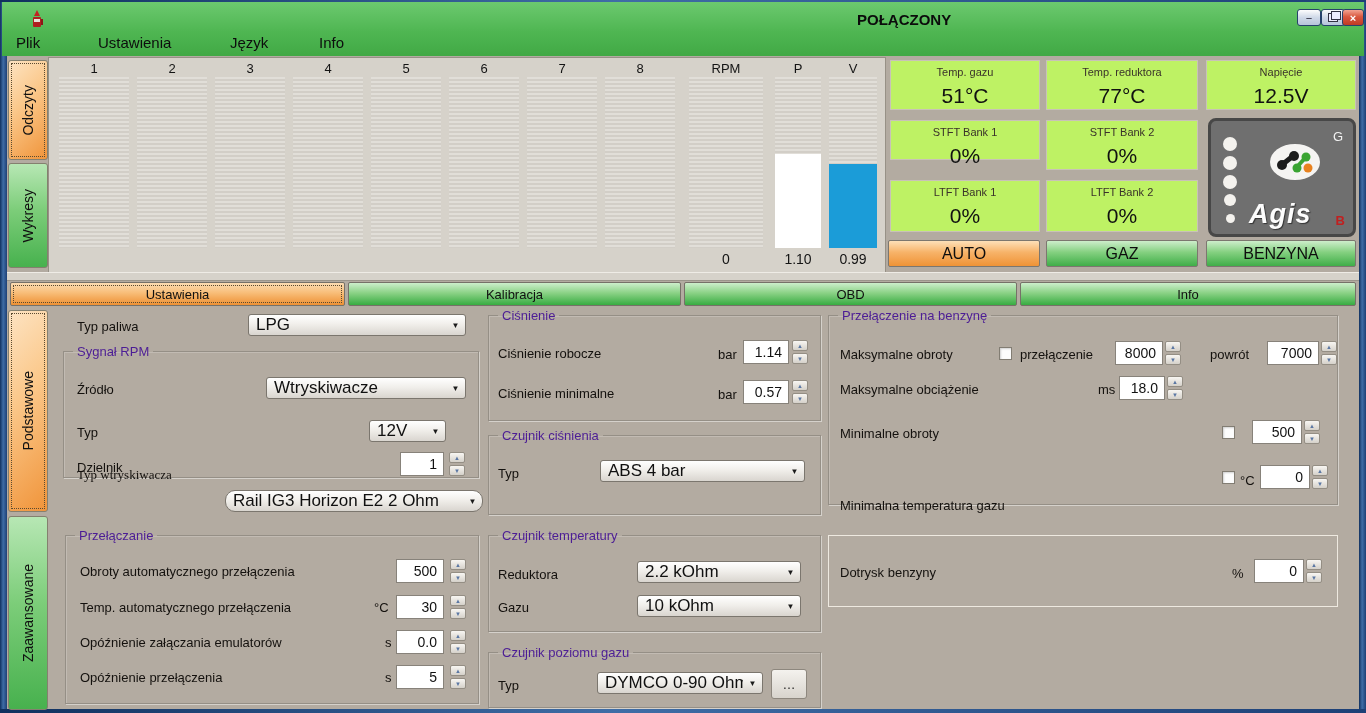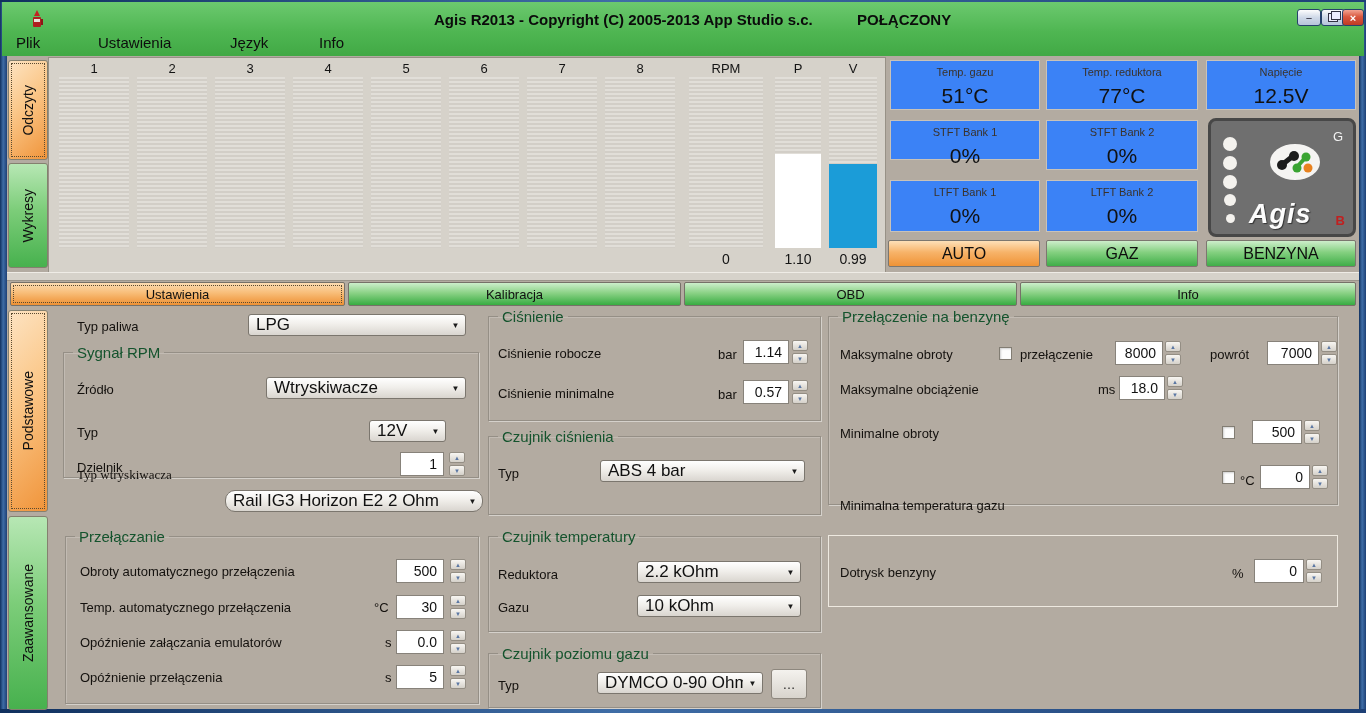--- a/index.html
+++ b/index.html
@@ -35,21 +35,21 @@
   
   .chartpanel{position:absolute;left:48px;top:57px;width:838px;height:216px;background:#d6d2ca;
               border:1px solid #979186;box-sizing:border-box;z-index:1;}
   .ccol-head{position:absolute;top:3px;height:15px;font-size:13px;color:#141414;text-align:center;}
   .ccol-body{position:absolute;top:19px;height:171px;
              background:repeating-linear-gradient(180deg,#e1ded8 0px,#e1ded8 2px,#d2cec7 2px,#d2cec7 4px);}
   .cbar{position:absolute;left:0;bottom:0;width:100%;}
   .ccol-val{position:absolute;top:193px;height:18px;font-size:14px;color:#141414;text-align:center;}
 
   
-  .tcell{position:absolute;background:#3b82f6;border:1px solid #c9c2b8;box-sizing:border-box;text-align:center;}
+  .tcell{position:absolute;background:#bef264;border:1px solid #c9c2b8;box-sizing:border-box;text-align:center;}
   .tcell .tl{font-size:11px;color:#3a322a;margin-top:5px;}
   .tcell .tv{font-size:21px;color:#111;margin-top:6px;}
   .fbtn{position:absolute;height:27px;border:1px solid #7c776f;border-radius:2px;display:flex;align-items:center;
         justify-content:center;font-size:16px;color:#0d0d0d;box-sizing:border-box;cursor:default;}
   .fbtn.orange{background:linear-gradient(180deg,#fde0b8 0%,#f7b369 45%,#ef9336 100%);}
   .fbtn.green{background:linear-gradient(180deg,#cdeecb 0%,#84d080 45%,#3fae48 100%);}
 
   
   .logo{position:absolute;left:1208px;top:118px;width:148px;height:119px;background:#6f6f6f;
         border:3px solid #474747;border-radius:8px;box-sizing:border-box;z-index:2;}
@@ -65,21 +65,21 @@
            border-top:1px solid #efece6;border-bottom:1px solid #9a948a;box-sizing:border-box;z-index:1;}
   .htab{position:absolute;top:282px;height:24px;border:1px solid #767168;border-radius:2px;display:flex;
         align-items:center;justify-content:center;font-size:13px;color:#101010;box-sizing:border-box;z-index:2;}
   .htab.orange{background:linear-gradient(180deg,#fcdcb2 0%,#f8bd78 45%,#ee9134 100%);outline:1px dotted #5a4a30;outline-offset:-4px;}
   .htab.green{background:linear-gradient(180deg,#cceecb 0%,#8bd286 45%,#38ac42 100%);}
 
   
   fieldset.grp{position:absolute;margin:0;padding:0;border:1px solid #958f86;
                box-shadow:1px 1px 0 rgba(255,255,255,.45), inset 1px 1px 0 rgba(255,255,255,.2);
                box-sizing:border-box;z-index:1;}
-  fieldset.grp legend{font-size:15px;color:#14532d;padding:0 4px;margin-left:9px;}
+  fieldset.grp legend{font-size:13px;color:#4c1d95;padding:0 4px;margin-left:9px;}
   .grp-white{position:absolute;border:1px solid #eee9e0;box-sizing:border-box;z-index:1;}
   .lb{position:absolute;font-size:13px;color:#14110e;white-space:nowrap;z-index:2;}
   .numbox{position:absolute;height:24px;background:#fff;border:1px solid #87827a;box-sizing:border-box;
           font-family:"Liberation Sans",sans-serif;font-size:14px;color:#111;text-align:right;padding:0 6px;z-index:2;}
   .dd{position:absolute;height:22px;background:linear-gradient(180deg,#ffffff 0%,#f1efeb 45%,#d9d5cf 100%);
       border:1px solid #7b766e;border-radius:3px;display:flex;align-items:center;box-sizing:border-box;z-index:2;}
   .dd-text{flex:1;font-size:17px;color:#101010;padding-left:7px;white-space:nowrap;overflow:hidden;}
   .dd-arrow{width:19px;text-align:center;font-size:8px;color:#1a1a1a;}
   .spin{position:absolute;width:16px;height:24px;display:flex;flex-direction:column;gap:2px;z-index:2;}
   .spin-btn{flex:1;background:linear-gradient(180deg,#f8f6f2,#d5d1ca);border:1px solid #948e84;border-radius:2px;
@@ -100,21 +100,20 @@
   <div class="frame frame-bottom"></div>
   <div class="frame" style="left:0;top:0;width:1366px;height:2px;"></div>
 
   <div class="titlebar">
     <svg class="appicon" viewBox="0 0 18 20">
       <rect x="5" y="8" width="8" height="10" rx="1" fill="#b01f1f"></rect>
       <rect x="6" y="10" width="6" height="3" fill="#e8e2da"></rect>
       <path d="M9 1 L12 7 L6 7 Z" fill="#c42222"></path>
       <rect x="13" y="10" width="2" height="6" fill="#8a1818"></rect>
     </svg>
-    <div class="title-text">Agis R2013 - Copyright (C) 2005-2013 App Studio s.c.</div>
     <div class="status-text">POŁĄCZONY</div>
     <div class="menu-item" style="left:14px;">Plik</div>
     <div class="menu-item" style="left:96px;">Ustawienia</div>
     <div class="menu-item" style="left:228px;">Język</div>
     <div class="menu-item" style="left:317px;">Info</div>
     <div class="winbtn" style="left:1295px;">
         <span>−</span>
       </div>
     <div class="winbtn" style="left:1319px;">
         <span class="restore-glyph"></span>

